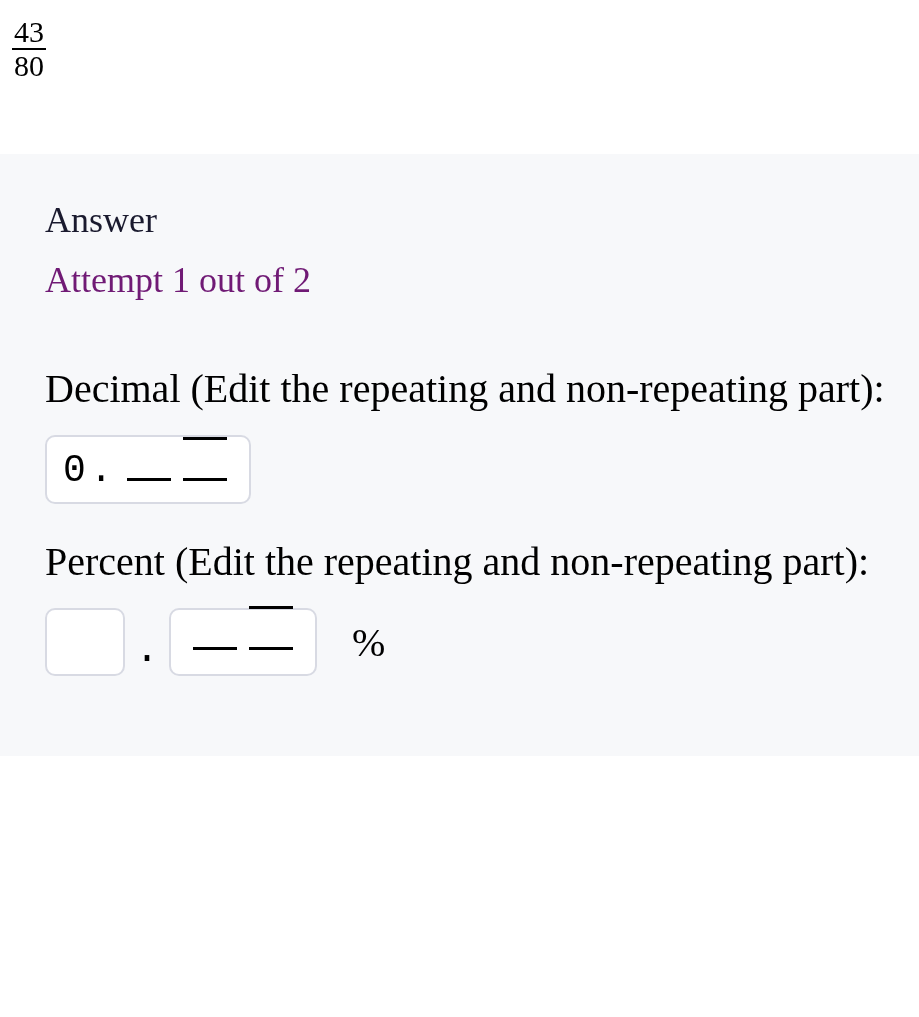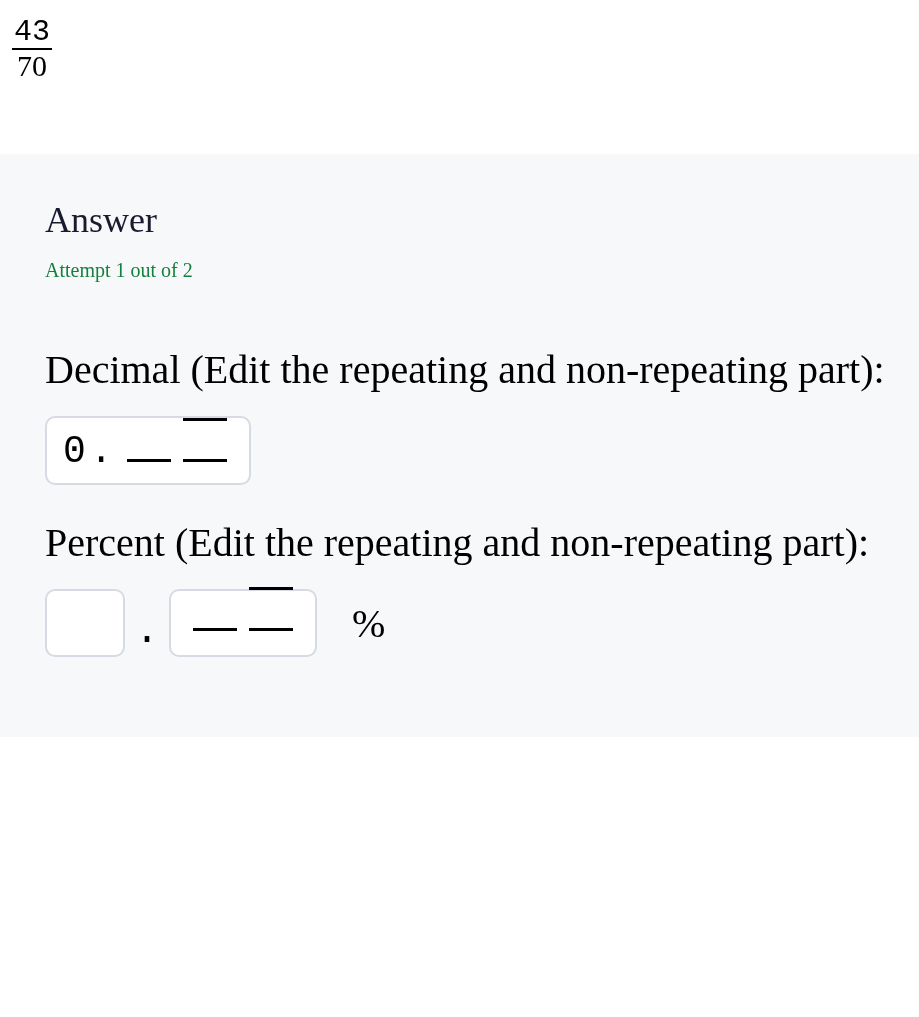--- a/index.html
+++ b/index.html
@@ -28,40 +28,39 @@
       font-size: 30px;
       line-height: 1;
       margin: 0 4px;
       position: relative;
       top: -3px;
     }
     .fraction .num {
       display: block;
       border-bottom: 2px solid #000;
       padding: 0 2px 1px 2px;
-      font-family: Liberation Mono, monospace;
     }
     .fraction .den {
       display: block;
       padding: 1px 2px 0 2px;
     }
     .answer-panel {
       background: #f7f8fa;
       padding: 45px 0 50px 45px;
       margin-top: 30px;
     }
     .answer-heading {
       font-weight: normal;
       font-size: 36px;
       color: #1a1a2e;
       margin-bottom: 18px;
     }
     .attempt-text {
-      font-size: 20px;
-      color: #15803d;
+      font-size: 36px;
+      color: #701a75;
       margin-bottom: 60px;
     }
     .field-label {
       font-size: 40px;
       color: #000;
       line-height: 1.4;
       margin-bottom: 18px;
     }
     .input-group {
       display: flex;
@@ -125,21 +124,21 @@
       letter-spacing: 4px;
       margin-right: 4px;
     }
   </style>
 </head>
 <body>
 
 <div class="question-area">
   <span class="fraction">
     <span class="num">43</span>
-    <span class="den">70</span>
+    <span class="den">80</span>
   </span>
 </div>
 
 <div class="answer-panel">
   <div class="answer-heading">Answer</div>
   <div class="attempt-text">Attempt 1 out of 2</div>
 
   <div class="field-label">Decimal (Edit the repeating and non-repeating part):</div>
   <div class="input-group">
     <div class="input-box">

